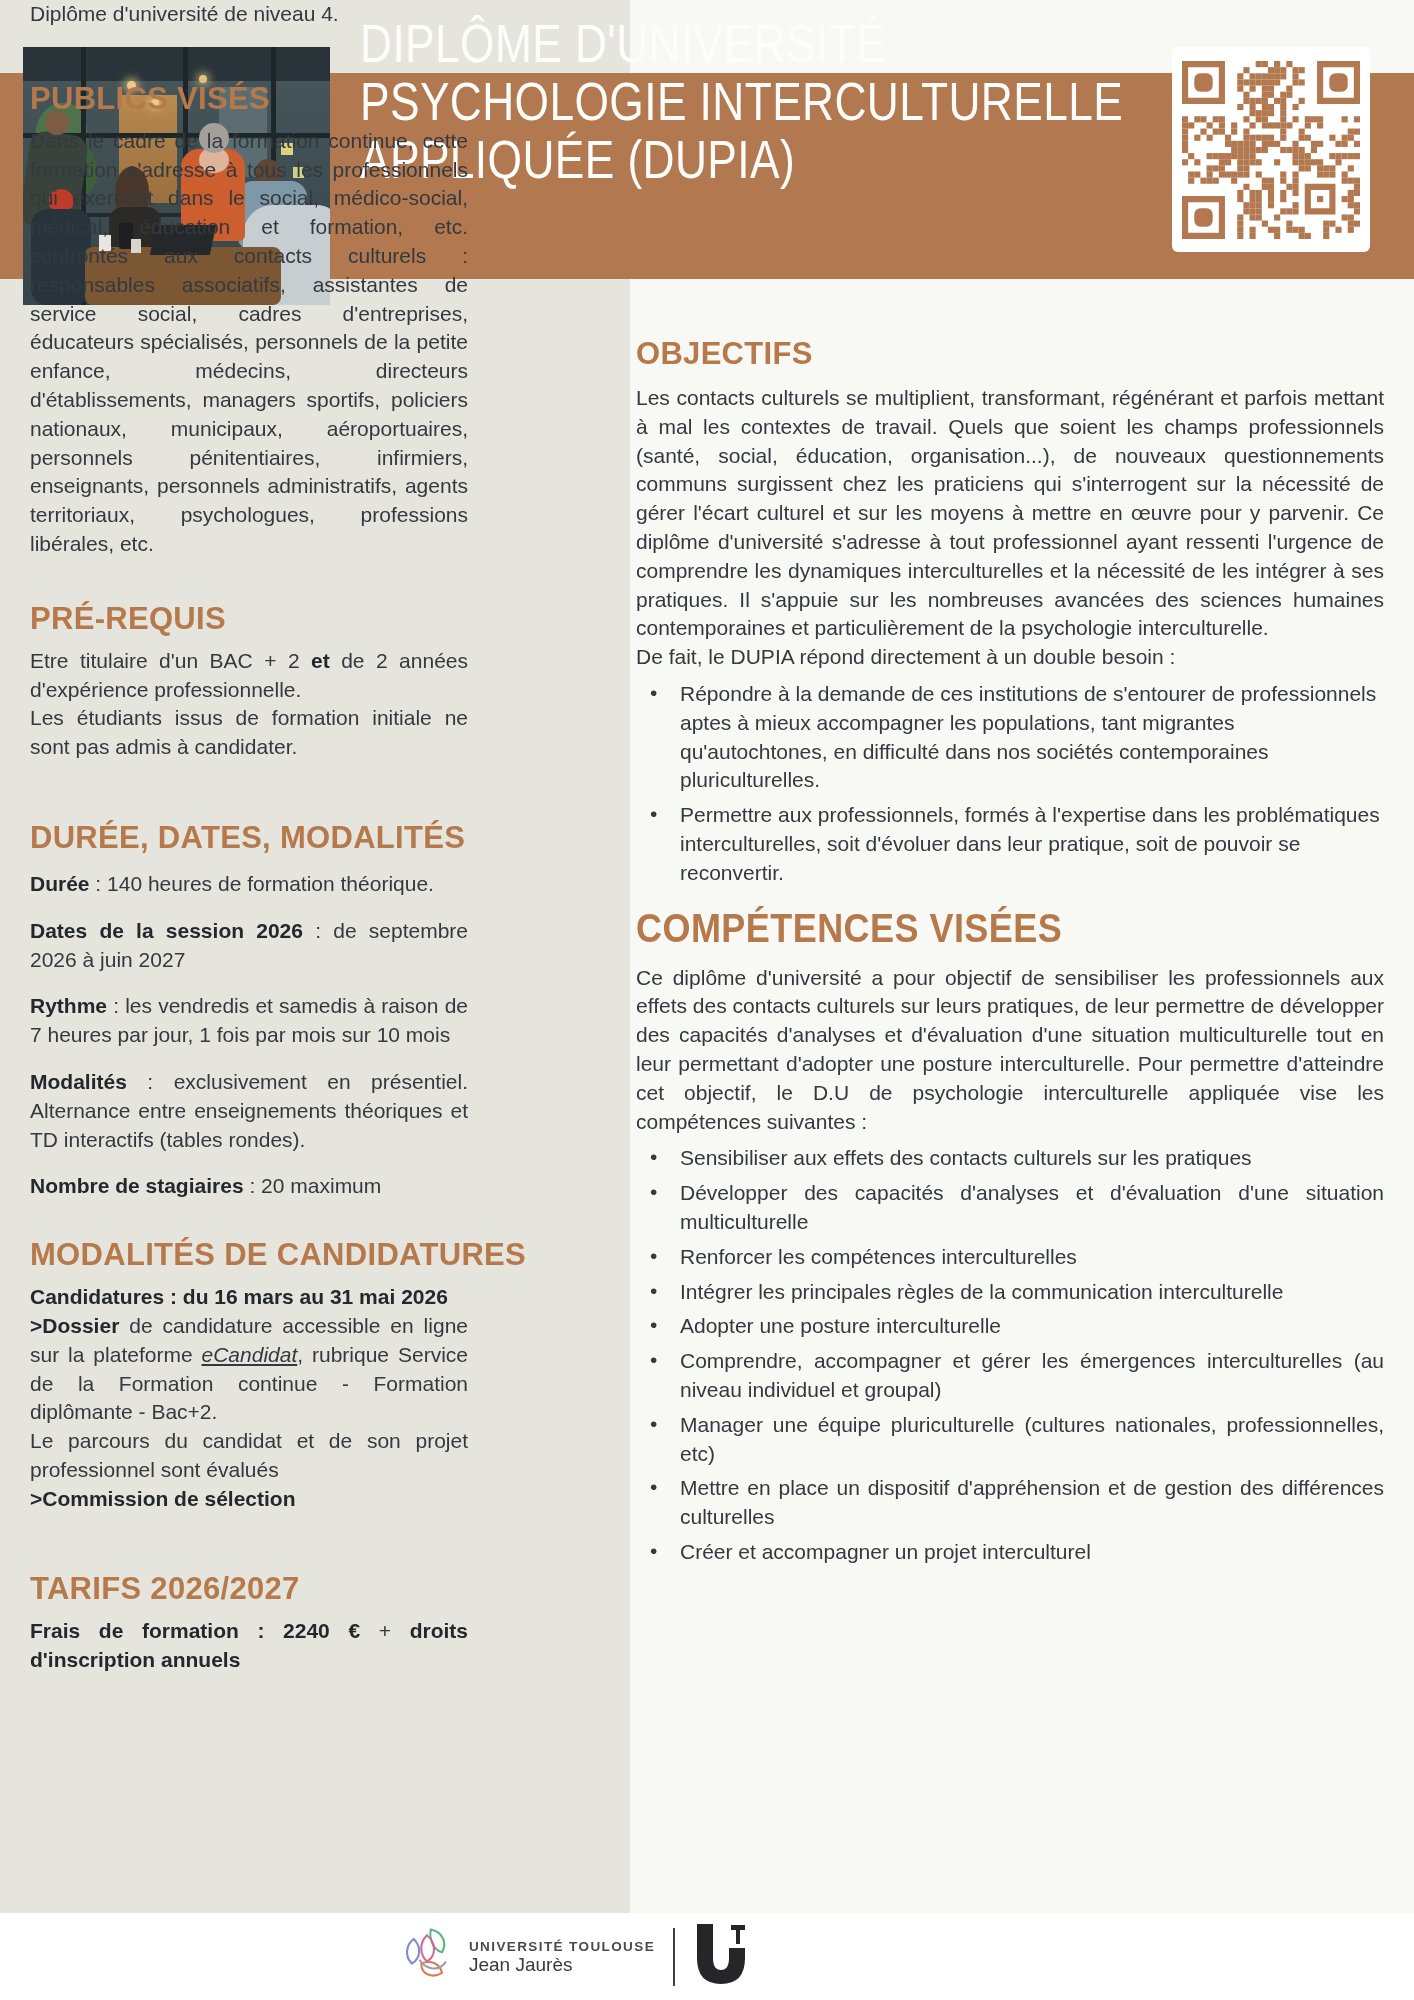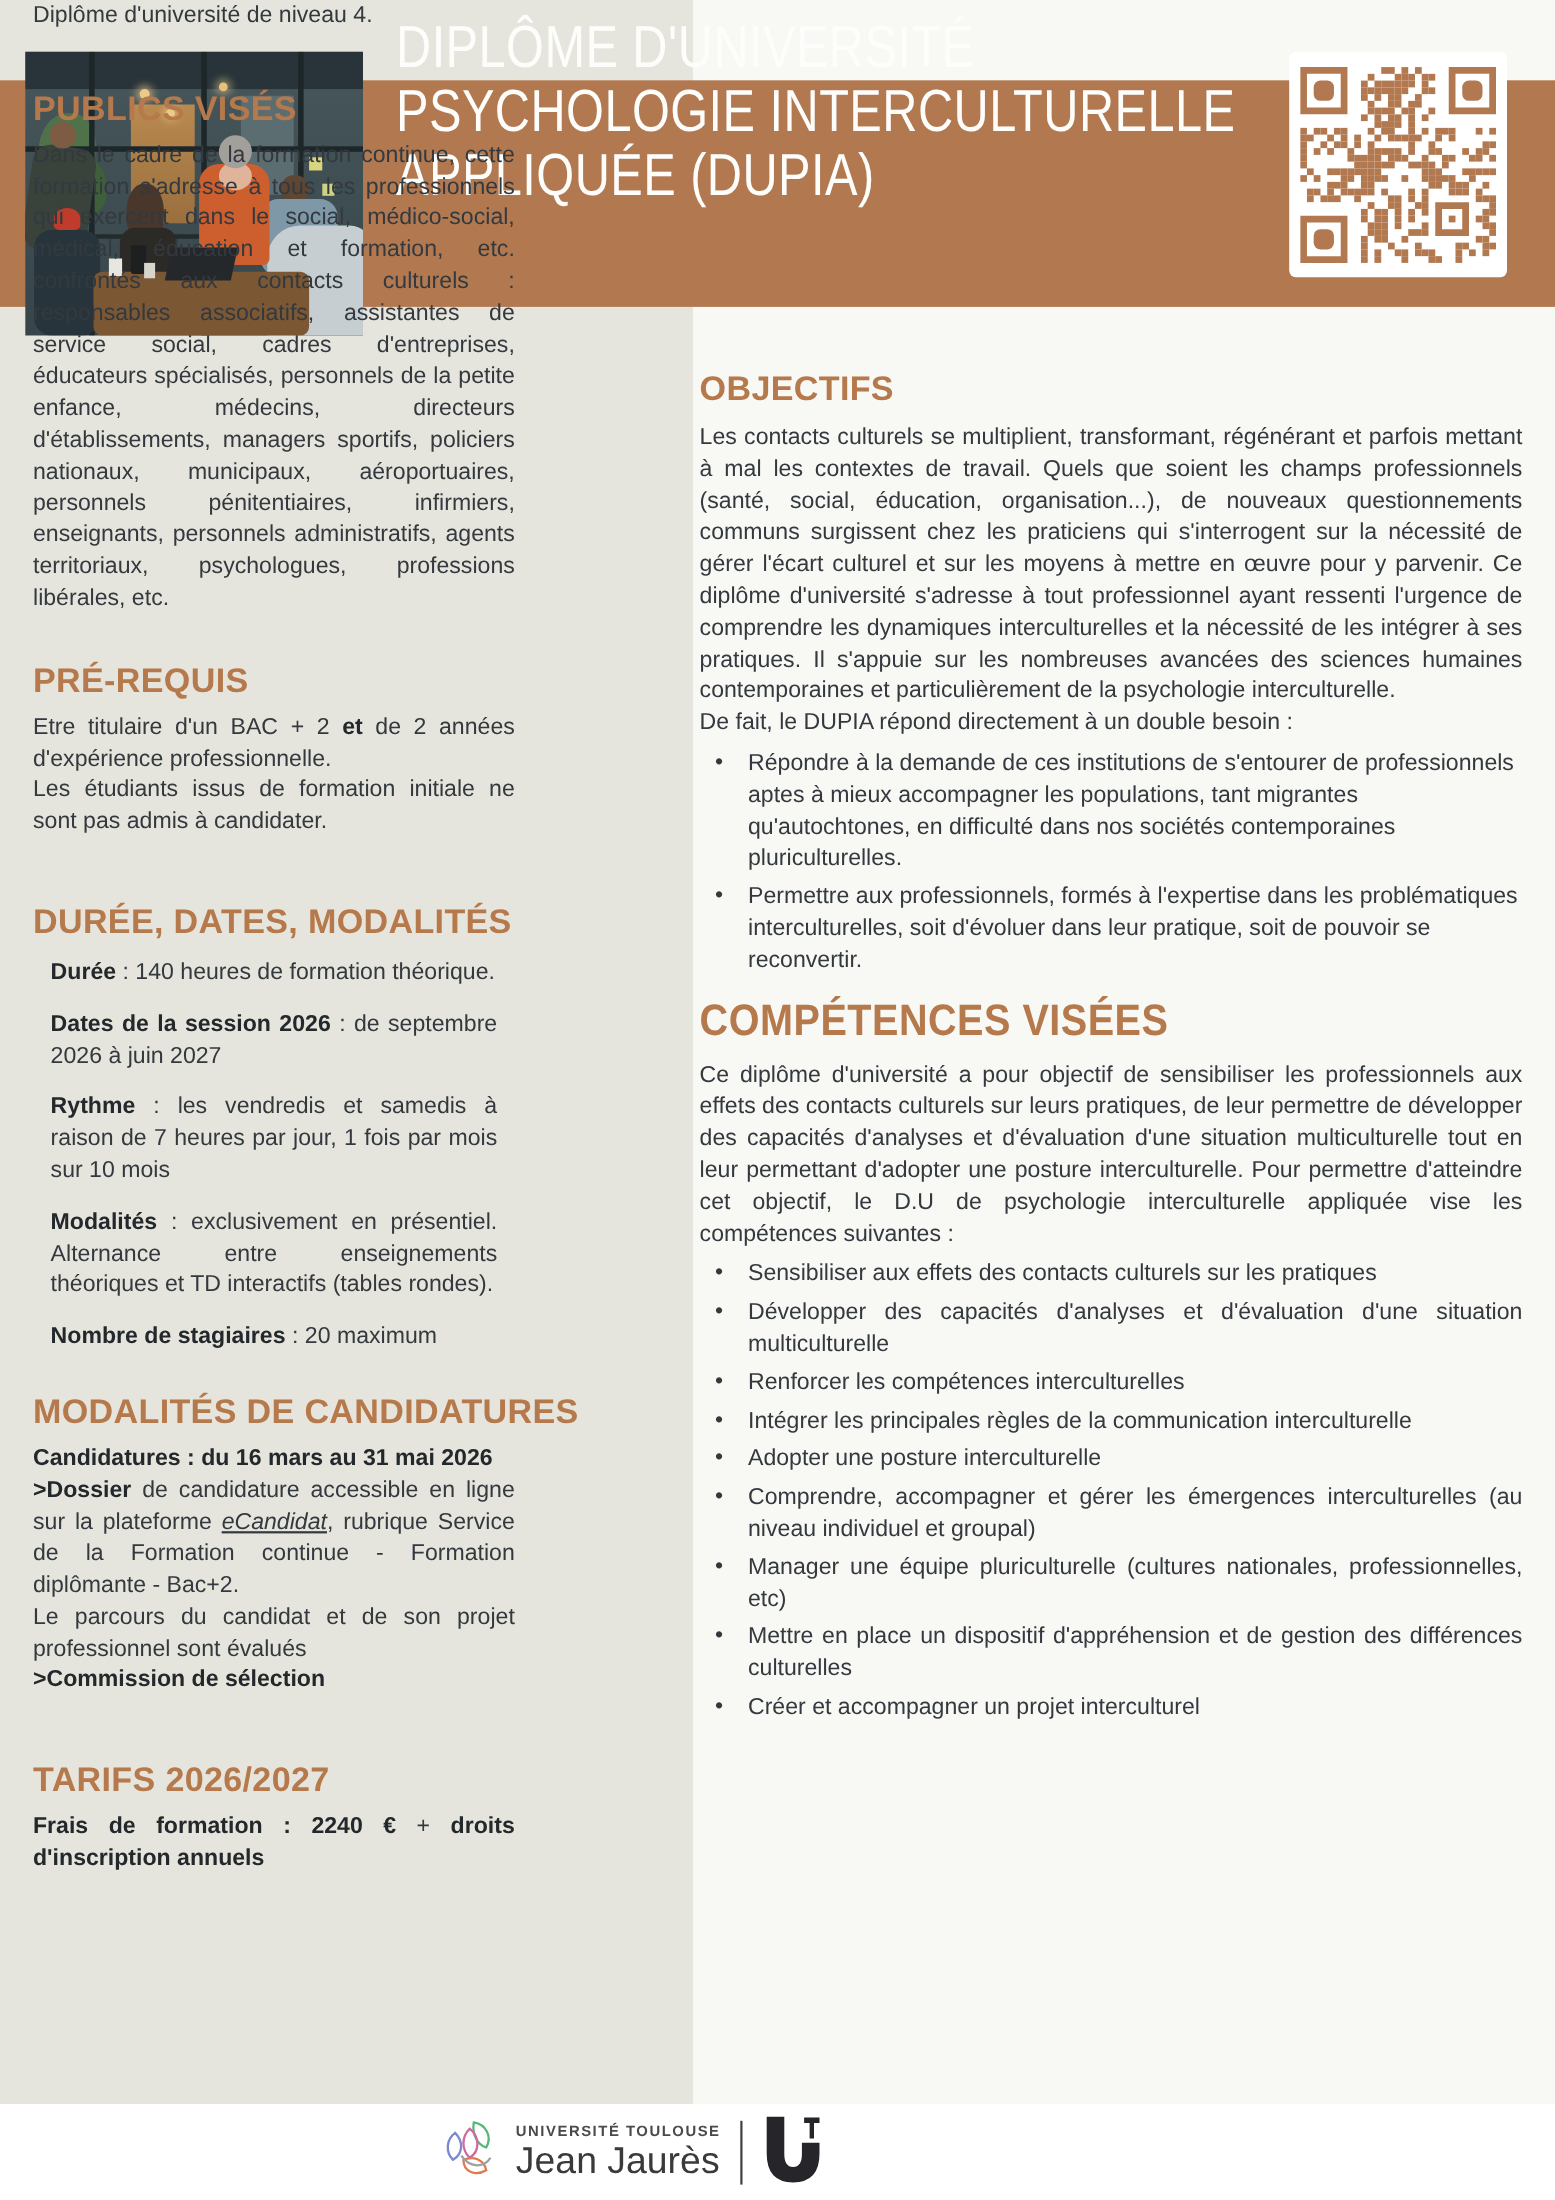--- a/index.html
+++ b/index.html
@@ -61,34 +61,34 @@
   .cond{transform:scaleX(.9);transform-origin:0 50%;font-size:40px;line-height:48px;letter-spacing:.5px;}
   p,li{font-size:21px;line-height:28.8px;margin:0;}
   .just{text-align:justify;}
   b{color:#23282c;}
   .link{text-decoration:underline;font-style:italic;}
   
   .sec-diplome h2{margin:330px 0 8px;}
   .sec-publics h2{margin:52px 0 10px;}
   .sec-prerequis h2{margin:42px 0 10px;}
   .sec-duree h2{margin:58px 0 14px;}
-  .sec-duree p.entry{margin:0 16px 18px;}
+  .sec-duree p.entry{margin:0 0 18px;}
   .sec-candidatures h2{margin:36px 0 10px;}
   .sec-tarifs h2{margin:58px 0 10px;}
   
   .sec-objectifs h2{margin:336px 0 12px;}
   .sec-competences h2{margin:16px 0 12px;}
   ul{list-style:none;margin:8px 0 0;padding:0;}
   li{position:relative;padding-left:44px;margin-bottom:6px;}
   li::before{content:"\2022";position:absolute;left:14px;top:-1px;color:#33393e;}
   
   .footer-logo{position:absolute;left:0;top:1918px;width:1140px;height:78px;display:flex;align-items:center;justify-content:center;gap:10px;}
   .logo-text{text-align:left;}
   .logo-line1{font-size:13.5px;letter-spacing:1.4px;color:#4a4a4a;font-weight:bold;}
-  .logo-line2{font-size:34px;color:#3a3a3a;margin-top:0;}
+  .logo-line2{font-size:19px;color:#3a3a3a;margin-top:0;}
   .logo-divider{width:2px;height:58px;background:#3f3f3f;margin:0 8px;}
 </style>
 </head>
 <body>
 
 <div class="left-bg"></div>
 <div class="right-bg"></div>
 <div class="footer-bg"></div>
 <div class="banner"></div>
 

